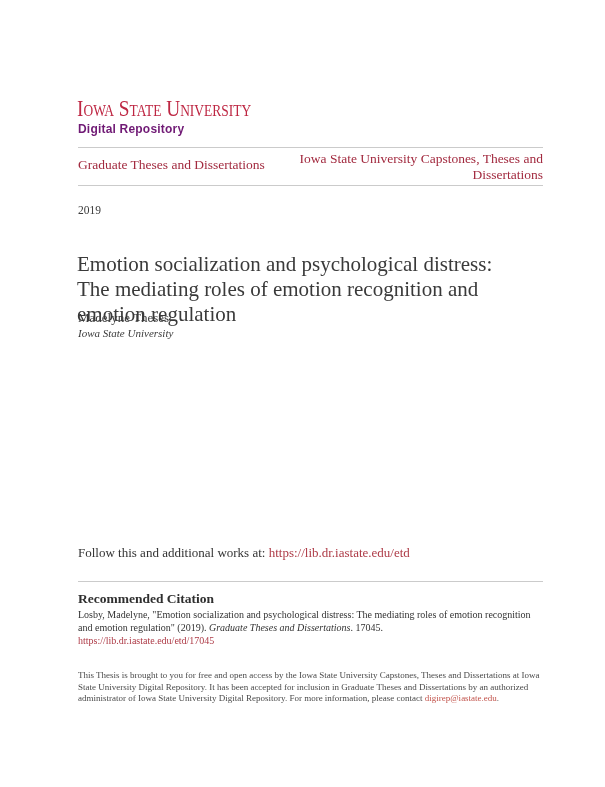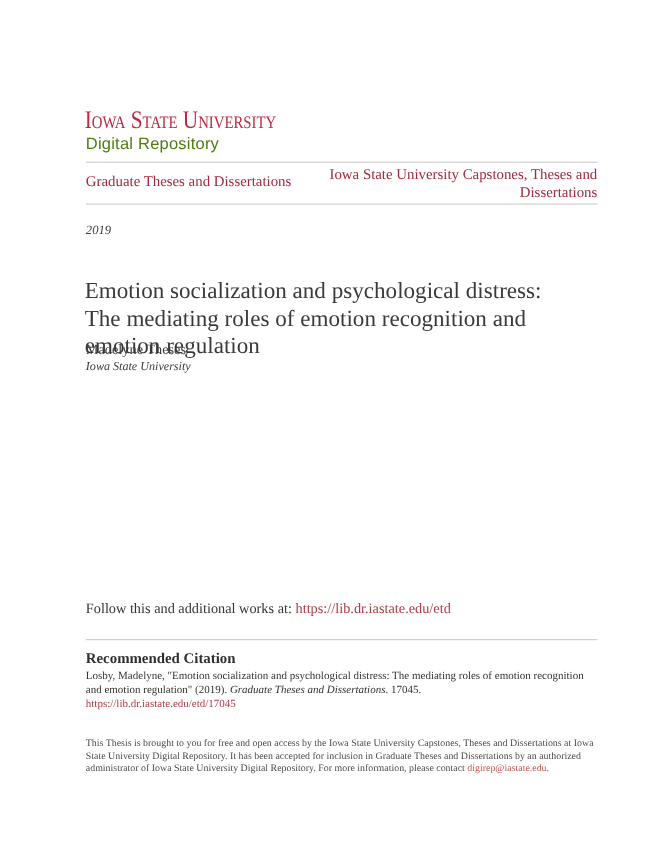--- a/index.html
+++ b/index.html
@@ -23,24 +23,24 @@
     color: #BE2743;
     white-space: nowrap;
     transform: scaleX(0.84);
     transform-origin: left center;
     letter-spacing: 0px;
   }
   .logo-sub {
     position: absolute;
     left: 78px; top: 122px;
     font-family: "Liberation Sans", sans-serif;
-    font-weight: normal;
-    font-size: 15px;
+    font-weight: bold;
+    font-size: 12px;
     letter-spacing: 0.2px;
-    color: #4d7c0f;
+    color: #701a75;
     white-space: nowrap;
   }
 
   
   .rule { position: absolute; left: 78px; width: 465px; height: 1px; background: #CBCBCB; }
   .rule-1 { top: 147px; }
   .rule-2 { top: 185px; }
   .rule-3 { top: 581px; }
 
   
@@ -58,21 +58,21 @@
     right: 62px; top: 151px;
     text-align: right;
     font-size: 13.5px;
     line-height: 15.5px;
     color: #A22A3F;
     text-decoration: none;
     cursor: pointer;
   }
 
   
-  .year { position: absolute; left: 78px; top: 204px; font-size: 11.5px; color: #3A3A3A; font-style: italic; }
+  .year { position: absolute; left: 78px; top: 204px; font-size: 11.5px; color: #3A3A3A; }
   .title {
     position: absolute;
     left: 77px; top: 224px;
     font-size: 21px;
     line-height: 25px;
     color: #3A3A3A;
     margin-top: 28px;
   }
   .title div { white-space: nowrap; }
   .author { position: absolute; left: 78px; top: 310px; font-size: 13px; color: #3A3A3A; }

